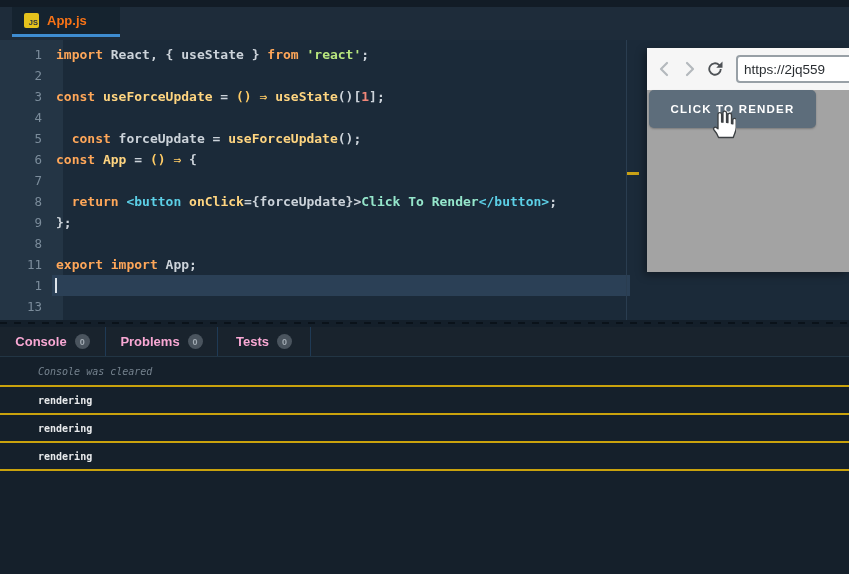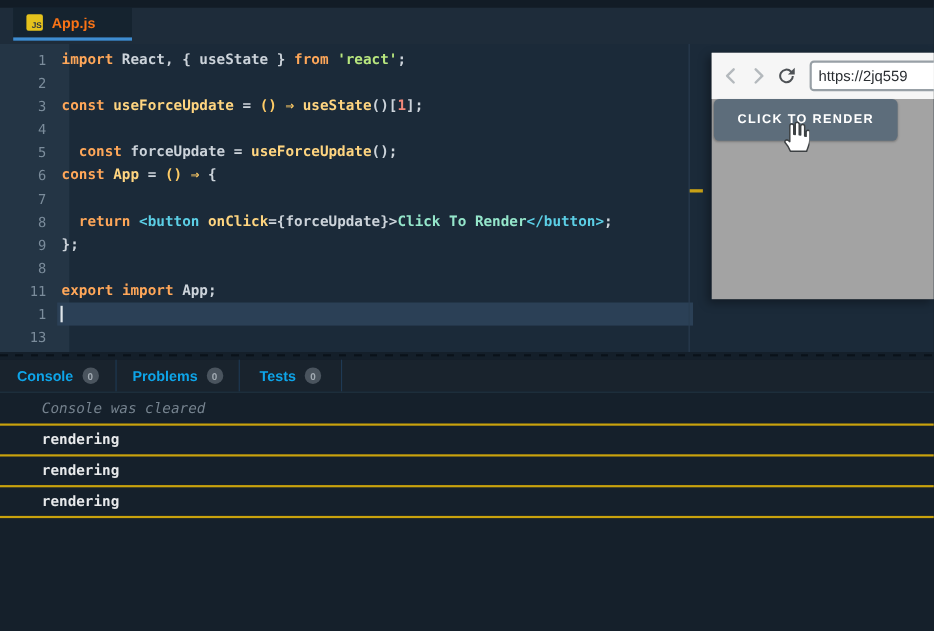--- a/index.html
+++ b/index.html
@@ -38,30 +38,30 @@
   
   .divider{position:absolute;left:0;top:320px;width:849px;height:7px;background:#141f2a;cursor:row-resize;}
   .divider::before{content:"";position:absolute;left:0;top:2px;width:100%;height:2px;
       background:repeating-linear-gradient(90deg,#0a121a 0 7px,transparent 7px 14px);}
 
   
   .consolebar{position:absolute;left:0;top:327px;width:849px;height:29px;background:#19232d;
       display:flex;align-items:stretch;}
   .ctab{display:flex;align-items:center;justify-content:center;gap:8px;
       border-right:1px solid #1f3a55;cursor:pointer;}
-  .ctab .clabel{color:#0ea5e9;font-size:13px;font-weight:bold;}
+  .ctab .clabel{color:#f9a8d4;font-size:13px;font-weight:bold;}
   .badge{min-width:15px;height:15px;border-radius:8px;background:#4a545e;color:#a2abb3;
       font-size:9px;font-weight:bold;display:flex;align-items:center;justify-content:center;}
   .ctab:nth-child(1){width:105px;} .ctab:nth-child(2){width:111px;} .ctab:nth-child(3){width:92px;}
 
   
   .consoleout{position:absolute;left:0;top:356px;width:849px;height:218px;background:#15202b;
       border-top:1px solid #223544;box-sizing:border-box;}
   .crow{display:flex;align-items:center;padding-left:38px;
-      font-family:"DejaVu Sans Mono",monospace;font-size:13px;
+      font-family:"DejaVu Sans Mono",monospace;font-size:10px;
       border-bottom:2px solid #c9a20d;box-sizing:border-box;}
   .crow.info{height:30px;color:#75828e;font-style:italic;}
   .crow.log{height:28px;color:#e8eaec;font-weight:bold;}
 
   
   .preview{position:absolute;left:647px;top:48px;width:202px;height:224px;background:#a3a3a3;
       box-shadow:-3px 3px 8px rgba(0,0,0,0.35);}
   .ptoolbar{position:absolute;left:0;top:0;width:100%;height:42px;background:#f6f6f6;
       display:flex;align-items:center;padding-left:10px;box-sizing:border-box;}
   .navbtn{width:18px;height:18px;display:flex;align-items:center;justify-content:center;

